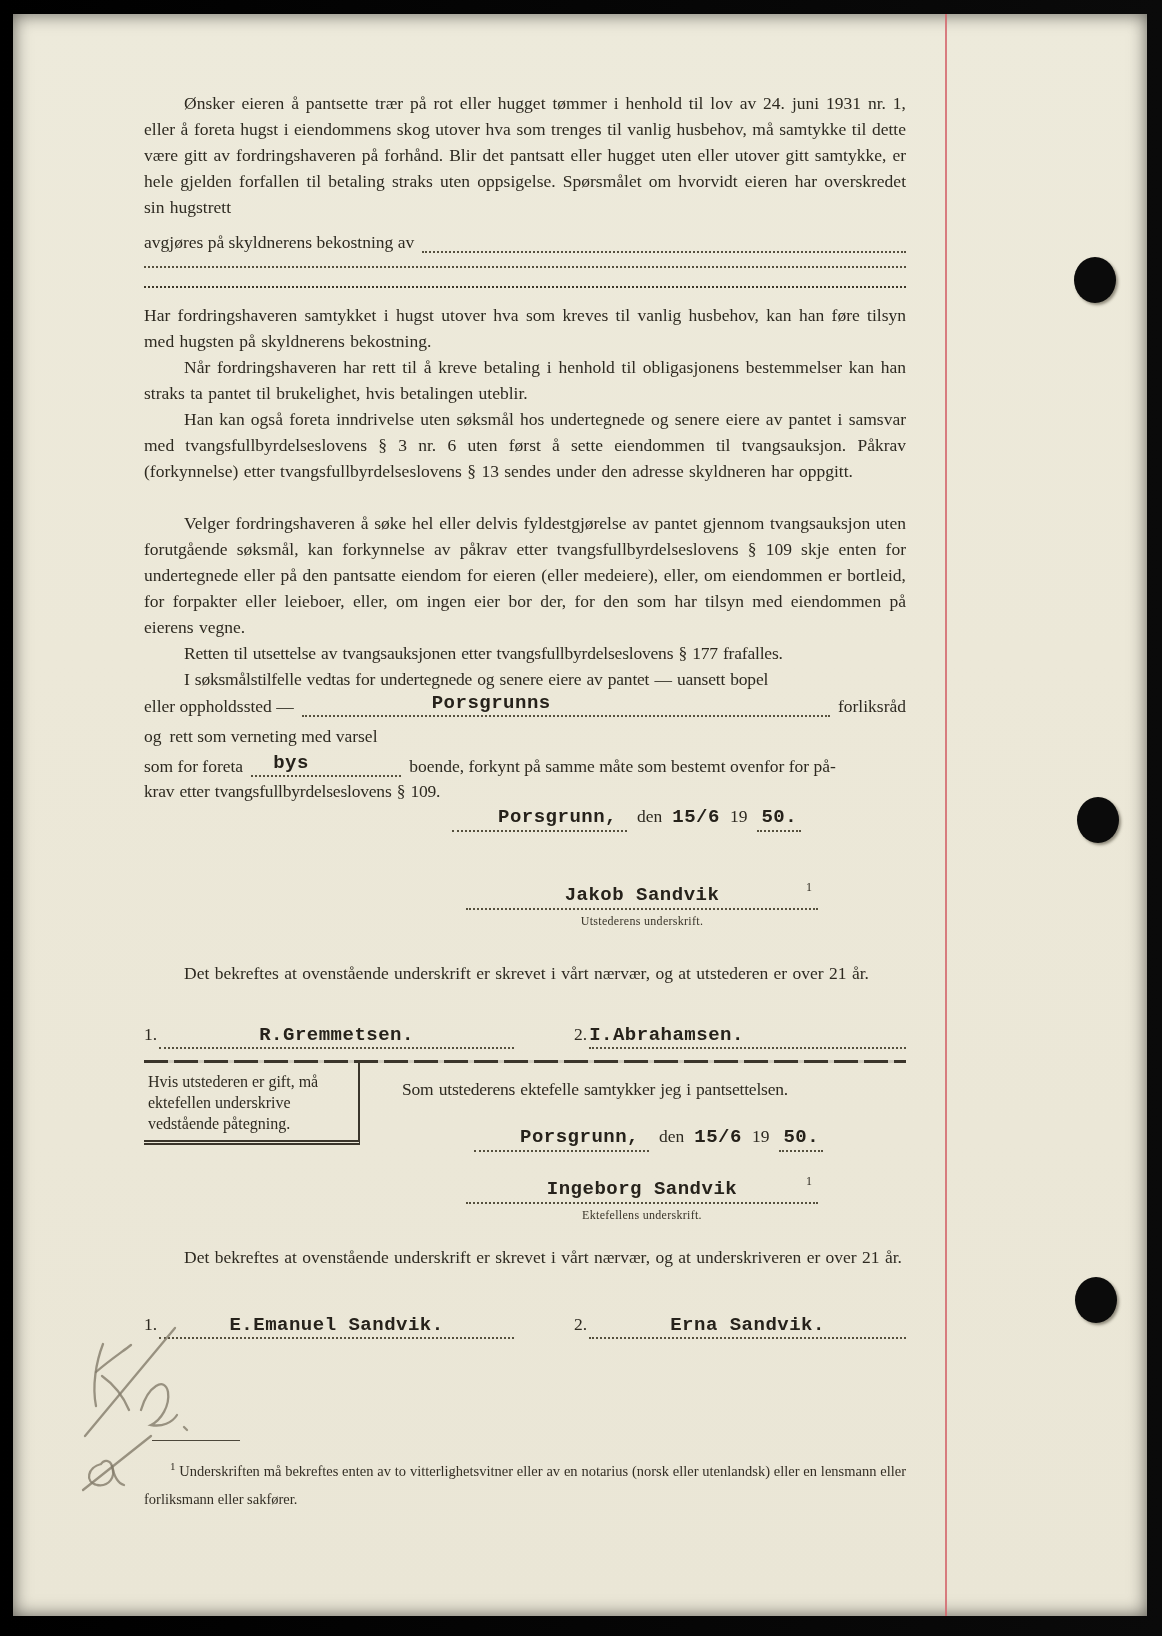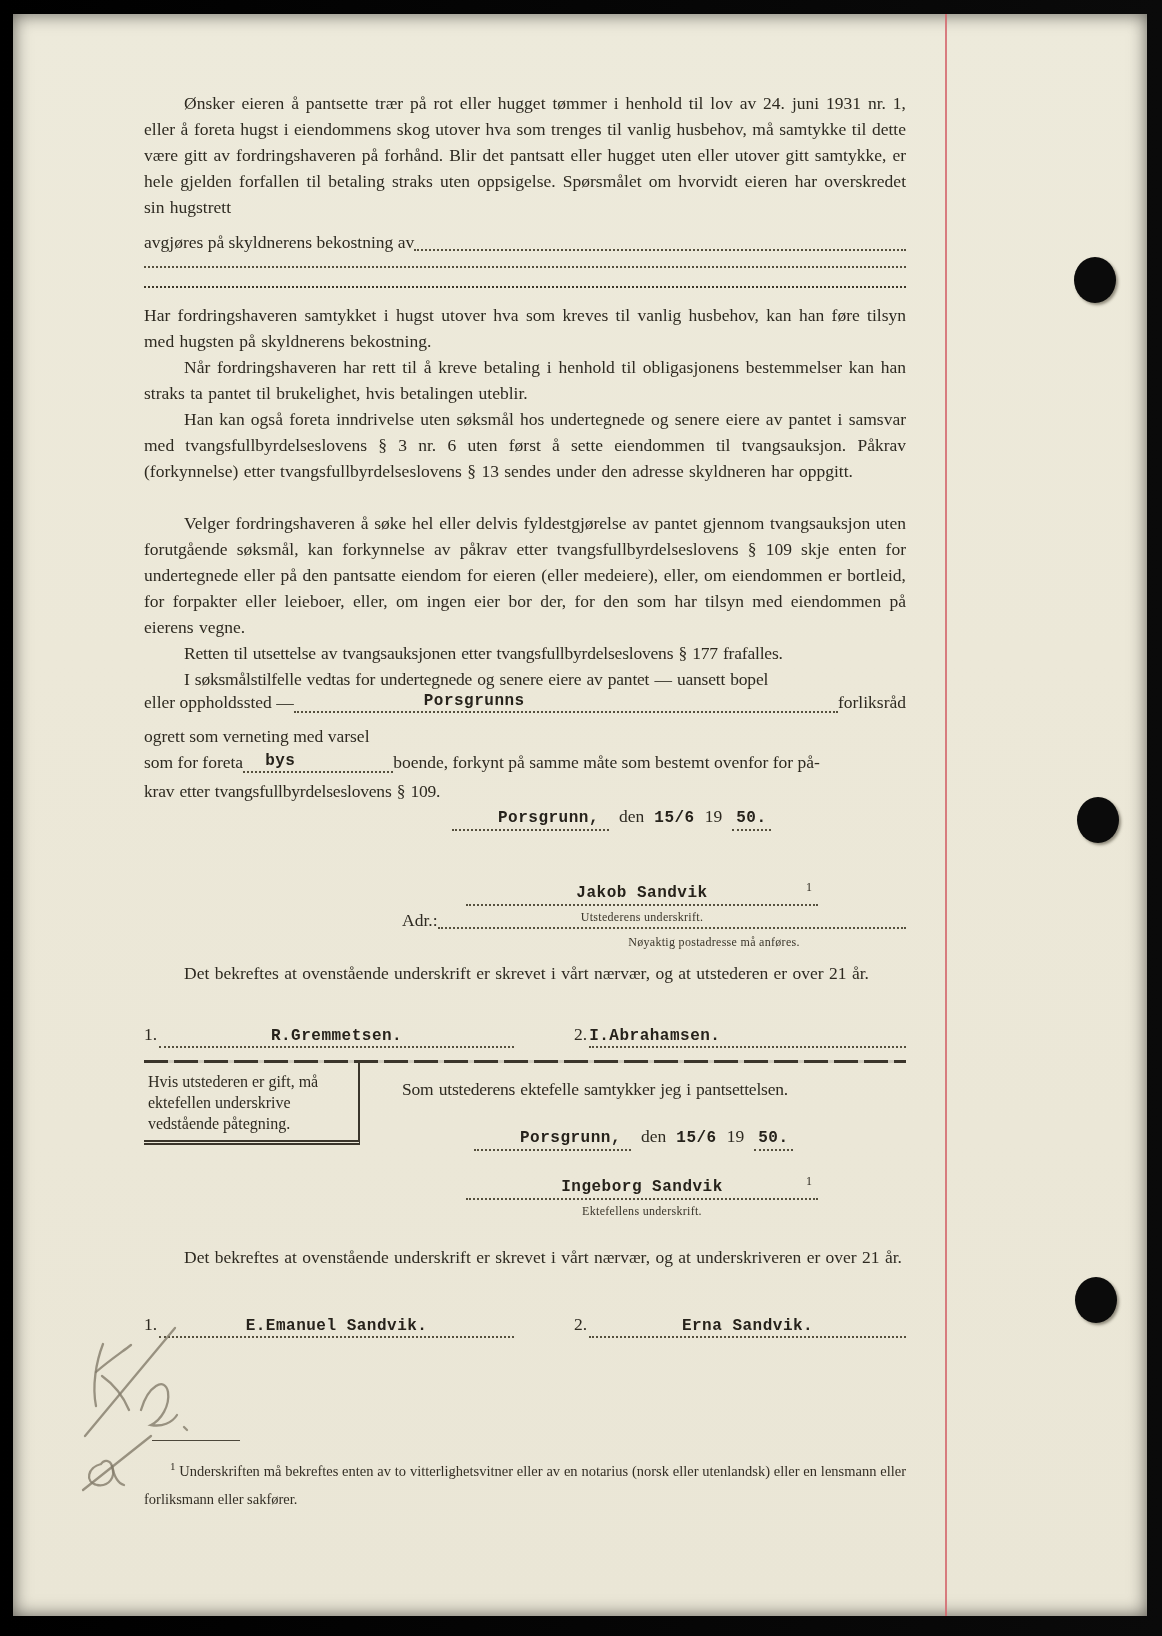--- a/index.html
+++ b/index.html
@@ -19,22 +19,22 @@
   .content{position:absolute;left:131px;top:0;width:762px;height:100%;
     color:#2e2a21;}
   .content > div, .content > p{position:absolute;margin:0;width:762px;}
   .printed{font-family:"Liberation Serif","DejaVu Serif",serif;
     font-size:17.5px;color:#2e2a21;}
   p.para{font-size:17.5px;line-height:26px;text-align:justify;
     word-spacing:1px;}
   p.indent{text-indent:40px;}
   p.one{white-space:nowrap;letter-spacing:-0.2px;text-align:left;}
   .typed{font-family:"Liberation Mono","DejaVu Sans Mono",monospace;
-    font-size:16px;font-weight:bold;color:#26221b;letter-spacing:.5px;}
-  .fieldrow{display:flex;align-items:flex-start;font-size:17.5px;}
+    font-size:19px;font-weight:bold;color:#26221b;letter-spacing:.5px;}
+  .fieldrow{display:flex;align-items:flex-end;gap:8px;font-size:17.5px;}
   .dots{flex:1;border-bottom:2px dotted #55503e;height:.95em;}
   .dots-typed{flex:1;border-bottom:2px dotted #55503e;display:flex;
     align-items:flex-end;padding-bottom:1px;}
   .dotline{border-bottom:2px dotted #55503e;height:0;}
   .dotline.dense{border-bottom:2.5px dotted #3c3729;}
   .daterow{display:flex;align-items:baseline;gap:10px;white-space:nowrap;}
   .dotseg{border-bottom:2px dotted #55503e;padding:0 10px 2px 46px;}
   .dotseg2{border-bottom:2px dotted #55503e;padding:0 4px 2px 4px;}
   .sigblock{}
   .sigline{border-bottom:2px dotted #55503e;display:flex;
@@ -126,27 +126,20 @@
       </div>
 
       <div class="sigblock" style="top:870px;left:322px;width:352px">
         <div class="sigline">
           <span class="typed">Jakob Sandvik</span>
           <sup class="printed">1</sup>
         </div>
         <div class="caption">Utstederens underskrift.</div>
       </div>
 
-      <div style="top:896px;left:258px;width:504px">
-        <div class="fieldrow">
-          <span class="printed">Adr.:</span>
-          <span class="dots"></span>
-        </div>
-        <div class="caption" style="margin-left:120px">Nøyaktig postadresse må anføres.</div>
-      </div>
 
       <p class="para indent" style="top:946px">Det bekreftes at ovenstående underskrift er skrevet i vårt nærvær, og at utstederen er over 21 år.</p>
 
       <div class="witnessrow" style="top:1010px">
         <div class="whalf w1">
           <span class="num printed">1.</span>
           <span class="dots-typed" style="justify-content:center">
             <span class="typed">R.Gremmetsen.</span>
           </span>
         </div>

